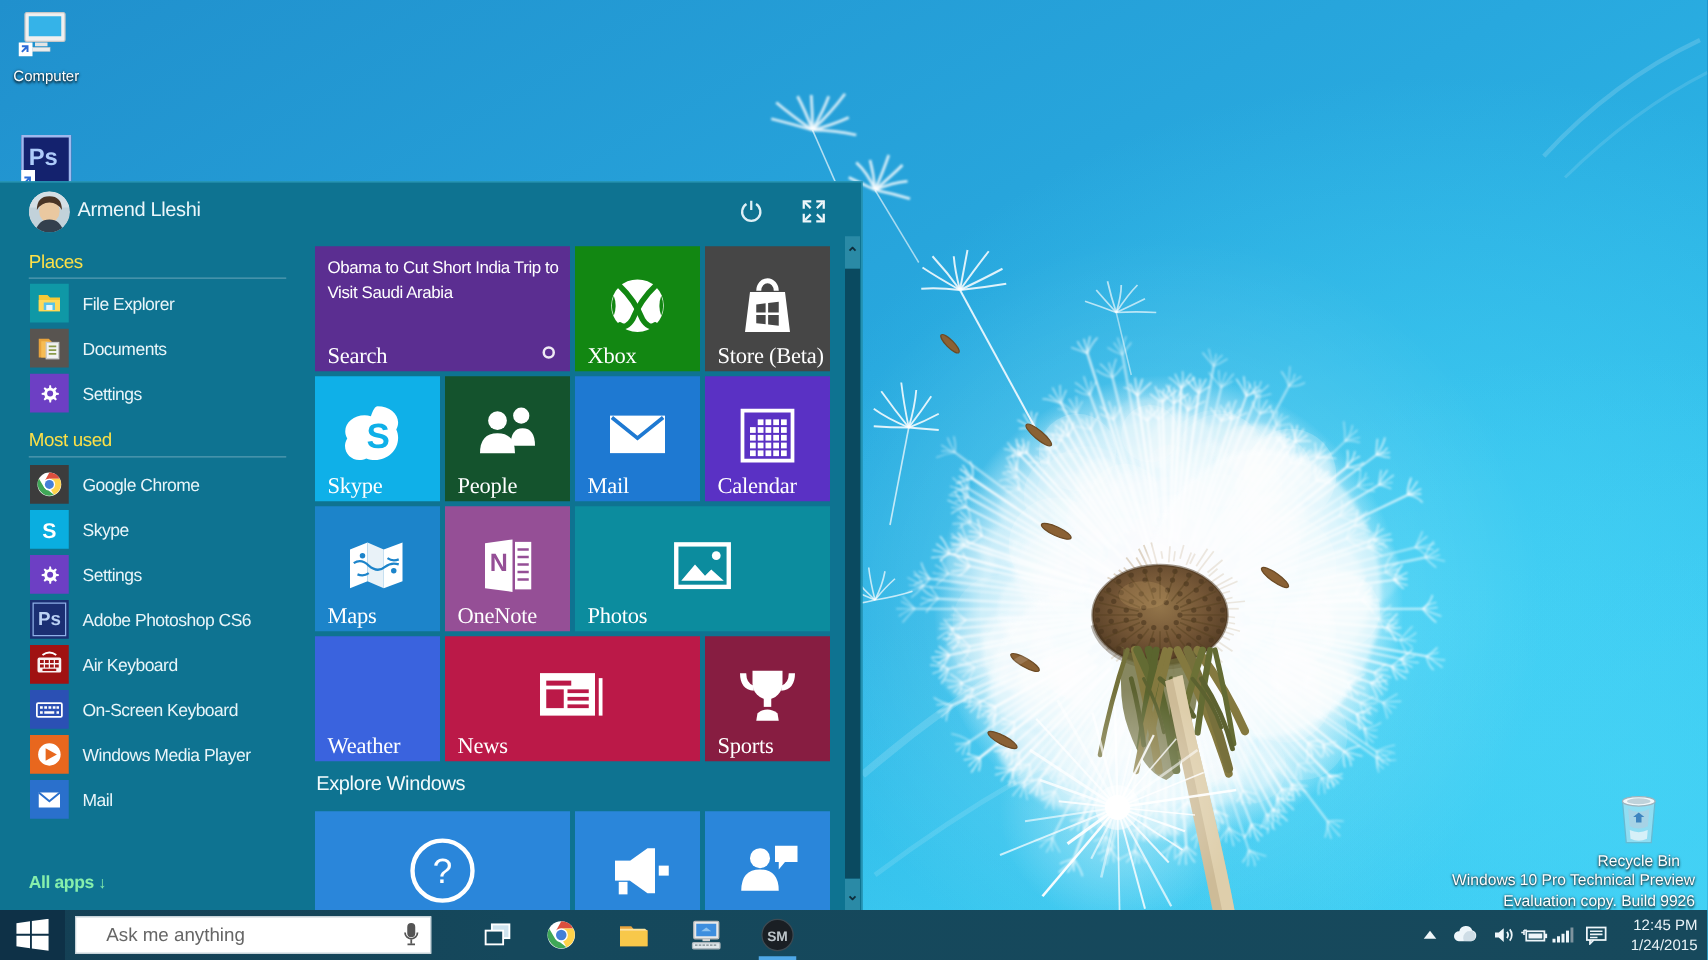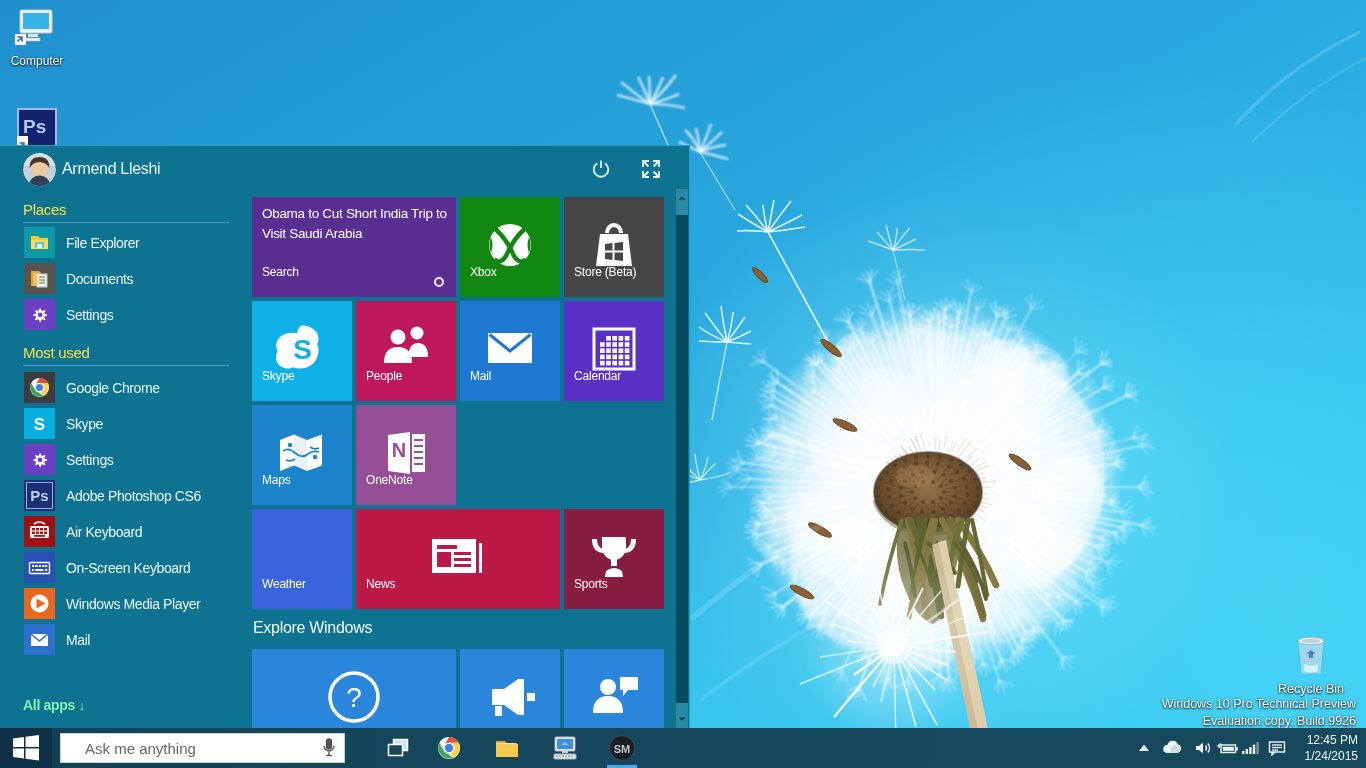--- a/index.html
+++ b/index.html
@@ -7,21 +7,21 @@
 .dlabel{position:absolute;color:#fff;font-size:12px;text-align:center;text-shadow:0 1px 2px rgba(0,0,0,.85),0 0 2px rgba(0,0,0,.6);}
 
 #menu{position:absolute;left:0;top:145px;width:690px;height:700px;background:#0e7391;border-top:1px solid #2d9cba;border-right:1px solid #2d9cba;}
 #menu .name{position:absolute;left:62px;top:14px;font-size:16px;letter-spacing:-0.3px;color:#eaf6fa;}
 .hdr{position:absolute;left:23px;color:#fde047;font-size:15px;letter-spacing:-0.3px;}
 .sep{position:absolute;left:23px;width:206px;height:1px;background:rgba(255,255,255,.3);}
 .item{position:absolute;left:24px;height:31px;}
 .item .ic{position:absolute;left:0;top:0;width:31px;height:31px;}
 .item .lb{position:absolute;left:42px;top:50%;transform:translateY(-50%);font-size:14px;letter-spacing:-0.4px;color:#e9f5f9;white-space:nowrap;}
 .tile{position:absolute;color:#fff;}
-.tile .tl{position:absolute;left:10px;bottom:18px;font-size:12px;letter-spacing:-0.2px;color:#fff;white-space:nowrap;}
+.tile .tl{position:absolute;left:10px;bottom:2px;font-size:18px;letter-spacing:-0.2px;color:#fff;white-space:nowrap;font-family:Liberation Serif, serif;}
 .tico{position:absolute;left:50%;top:50%;transform:translate(-50%,-50%);}
 #allapps{position:absolute;left:23px;top:551px;font-size:14px;letter-spacing:-0.3px;font-weight:bold;color:#86efac;}
 #explorehdr{position:absolute;left:253px;top:473px;font-size:16px;letter-spacing:-0.3px;color:#f2fafc;}
 
 #sbar{position:absolute;left:676px;top:43px;width:12px;height:540px;}
 #sbar .btn{position:absolute;left:0;width:12px;height:26px;background:#2a8aa6;color:#0d2c3a;font-size:12px;font-weight:bold;text-align:center;line-height:26px;}
 #sbar .thumb{position:absolute;left:0;top:26px;width:12px;height:488px;background:#0a4a60;}
 
 #tbar{position:absolute;left:0;top:728px;width:1366px;height:40px;background:linear-gradient(90deg,#143f54 0%,#15485c 30%,#17495c 100%);}
 #startbtn{position:absolute;left:0;top:0;width:52px;height:40px;background:#0e3147;display:flex;align-items:center;justify-content:center;}
@@ -1668,21 +1668,21 @@
       </div>
       <div class="tile" style="left:252px;top:155px;width:100px;height:100px;background:#0fb0e8;">
         <div class="tico"><svg width="64" height="64" viewBox="0 0 64 64" style="">
             <g>
               <path d="M32 8.5 c9.5 0 16.5 6 16.5 13 0 2-.5 3.8-1.5 5.5 1 2 1.5 4.3 1.5 6.7 0 10-8.2 17.8-18.5 17.8-2.5 0-4.8-.4-7-1.3-1.7.8-3.6 1.3-5.6 1.3-6.3 0-11.4-5-11.4-11.2 0-2.2.7-4.3 1.8-6C6.6 32 6.2 30.2 6.2 28.4c0-7 7-12.7 15.5-12.7 1.7 0 3.4.2 5 .7C28.5 11.5 30 8.5 32 8.5z" fill="#fff"></path>
               <text x="32.5" y="41.5" font-size="28" font-weight="bold" fill="#0fb0e8" text-anchor="middle" font-family="Liberation Sans">S</text>
             </g>
           </svg></div>
         <div class="tl">Skype</div>
       </div>
-      <div class="tile" style="left:356px;top:155px;width:100px;height:100px;background:#be185d;">
+      <div class="tile" style="left:356px;top:155px;width:100px;height:100px;background:#14532d;">
         <div class="tico"><svg width="64" height="64" viewBox="0 0 64 64" style="">
             <g fill="#fff">
               <circle cx="24" cy="20" r="7.5"></circle>
               <path d="M10,46 q0,-16 14,-16 q14,0 14,16 z"></path>
               <circle cx="43" cy="16" r="6.5"></circle>
               <path d="M34.5,40 q0,-14 9.5,-14 q10,0 10,14 z"></path>
             </g>
           </svg></div>
         <div class="tl">People</div>
       </div>
@@ -1755,20 +1755,30 @@
               <g stroke="#954f96" stroke-width="2">
                 <line x1="40" y1="19" x2="49" y2="19"></line>
                 <line x1="40" y1="25" x2="49" y2="25"></line>
                 <line x1="40" y1="31" x2="49" y2="31"></line>
                 <line x1="40" y1="37" x2="49" y2="37"></line>
                 <line x1="40" y1="43" x2="49" y2="43"></line>
               </g>
             </g>
           </svg></div>
         <div class="tl">OneNote</div>
+      </div>
+      <div class="tile" style="left:460px;top:259px;width:204px;height:100px;background:#0c8c9e;">
+        <div class="tico"><svg width="64" height="64" viewBox="0 0 64 64" style="">
+            <g>
+              <rect x="11" y="15" width="42" height="34" fill="none" stroke="#fff" stroke-width="3.5"></rect>
+              <circle cx="43" cy="24" r="3.5" fill="#fff"></circle>
+              <path d="M15,44 l11,-13 8,9 5,-5 10,9 z" fill="#fff"></path>
+            </g>
+          </svg></div>
+        <div class="tl">Photos</div>
       </div>
       <div class="tile" style="left:252px;top:363px;width:100px;height:100px;background:#3a63de;">
         <div class="tl">Weather</div>
       </div>
       <div class="tile" style="left:356px;top:363px;width:204px;height:100px;background:#bb1948;">
         <div class="tico"><svg width="72" height="64" viewBox="0 0 72 64" style="">
             <g>
               <rect x="10" y="14" width="44" height="34" fill="#fff"></rect>
               <rect x="15" y="20" width="20" height="4" fill="#bb1948"></rect>
               <rect x="15" y="27" width="14" height="15" fill="#bb1948"></rect>

